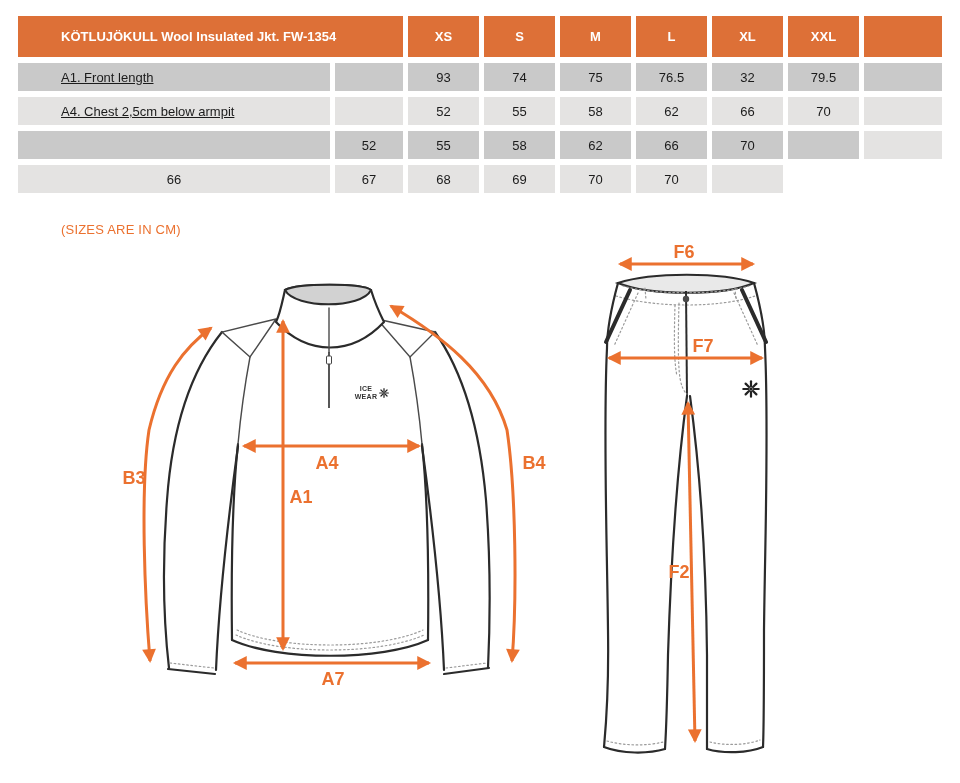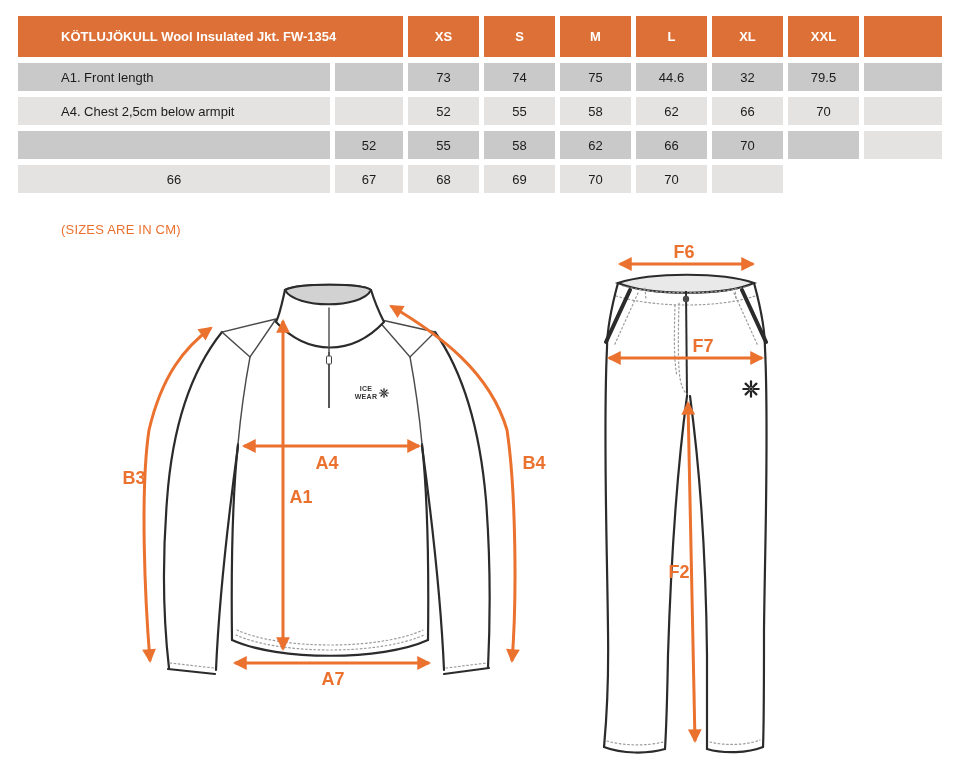--- a/index.html
+++ b/index.html
@@ -18,21 +18,21 @@
   .size-table{
     position:absolute;left:18px;top:16px;
     display:grid;
     grid-template-columns:312px 68px repeat(6,71px) 78px;
     grid-template-rows:41px repeat(4,28px);
     column-gap:5px;row-gap:6px;
   }
   .cell{display:flex;align-items:center;justify-content:center;font-size:13px;}
   .cell.head{background:var(--header-bg);color:var(--header-text);font-weight:bold;}
   .cell.title-cell{grid-column:span 2;justify-content:flex-start;padding-left:43px;}
-  .cell.label-cell{justify-content:flex-start;padding-left:43px;}
+  .cell.label-cell{justify-content:flex-start;padding-left:43px;text-decoration:underline;}
   .cell.dark{background:var(--row-dark);}
   .cell.light{background:var(--row-light);}
   
   .sizes-note{
     position:absolute;left:61px;top:222px;font-size:13px;color:var(--accent);
     letter-spacing:.2px;
   }
   
   .diagrams{position:absolute;left:0;top:230px;}
   .outline{fill:none;stroke:var(--line);stroke-width:2.2;stroke-linecap:round;stroke-linejoin:round;}
@@ -59,24 +59,24 @@
     <div class="cell head">XS</div>
     <div class="cell head">S</div>
     <div class="cell head">M</div>
     <div class="cell head">L</div>
     <div class="cell head">XL</div>
     <div class="cell head">XXL</div>
     <div class="cell head"></div>
 
     <div class="cell dark label-cell">A1. Front length</div>
     <div class="cell dark"></div>
-    <div class="cell dark">73</div>
+    <div class="cell dark">93</div>
     <div class="cell dark">74</div>
     <div class="cell dark">75</div>
-    <div class="cell dark">44.6</div>
+    <div class="cell dark">76.5</div>
     <div class="cell dark">32</div>
     <div class="cell dark">79.5</div>
     <div class="cell dark"></div>
 
     <div class="cell light label-cell">A4. Chest 2,5cm below armpit</div>
     <div class="cell light"></div>
     <div class="cell light">52</div>
     <div class="cell light">55</div>
     <div class="cell light">58</div>
     <div class="cell light">62</div>

